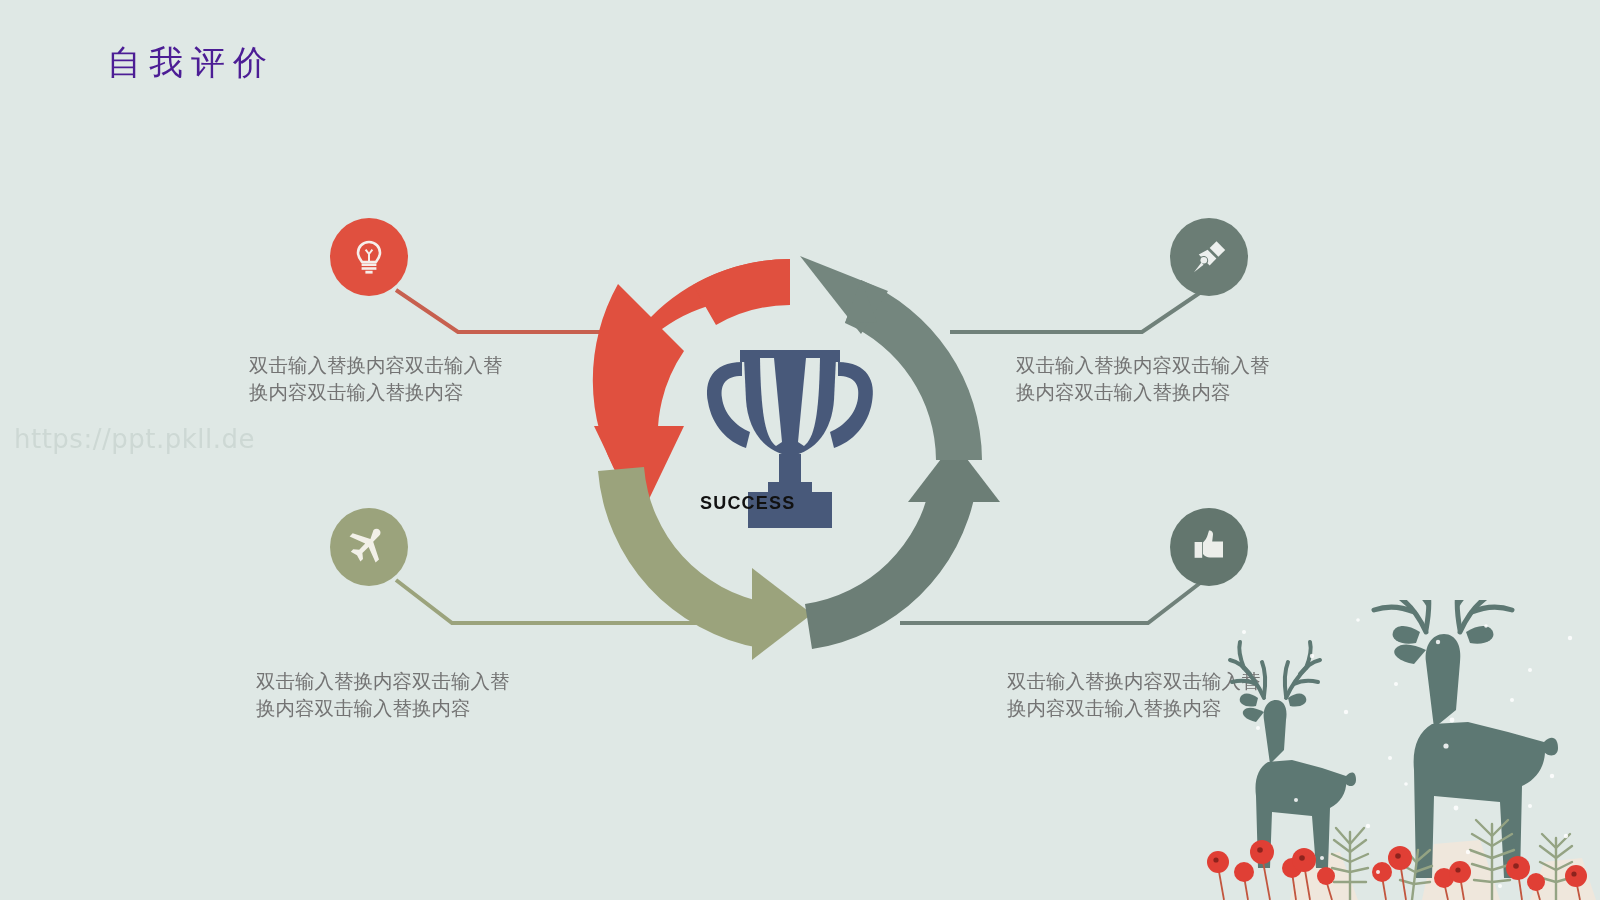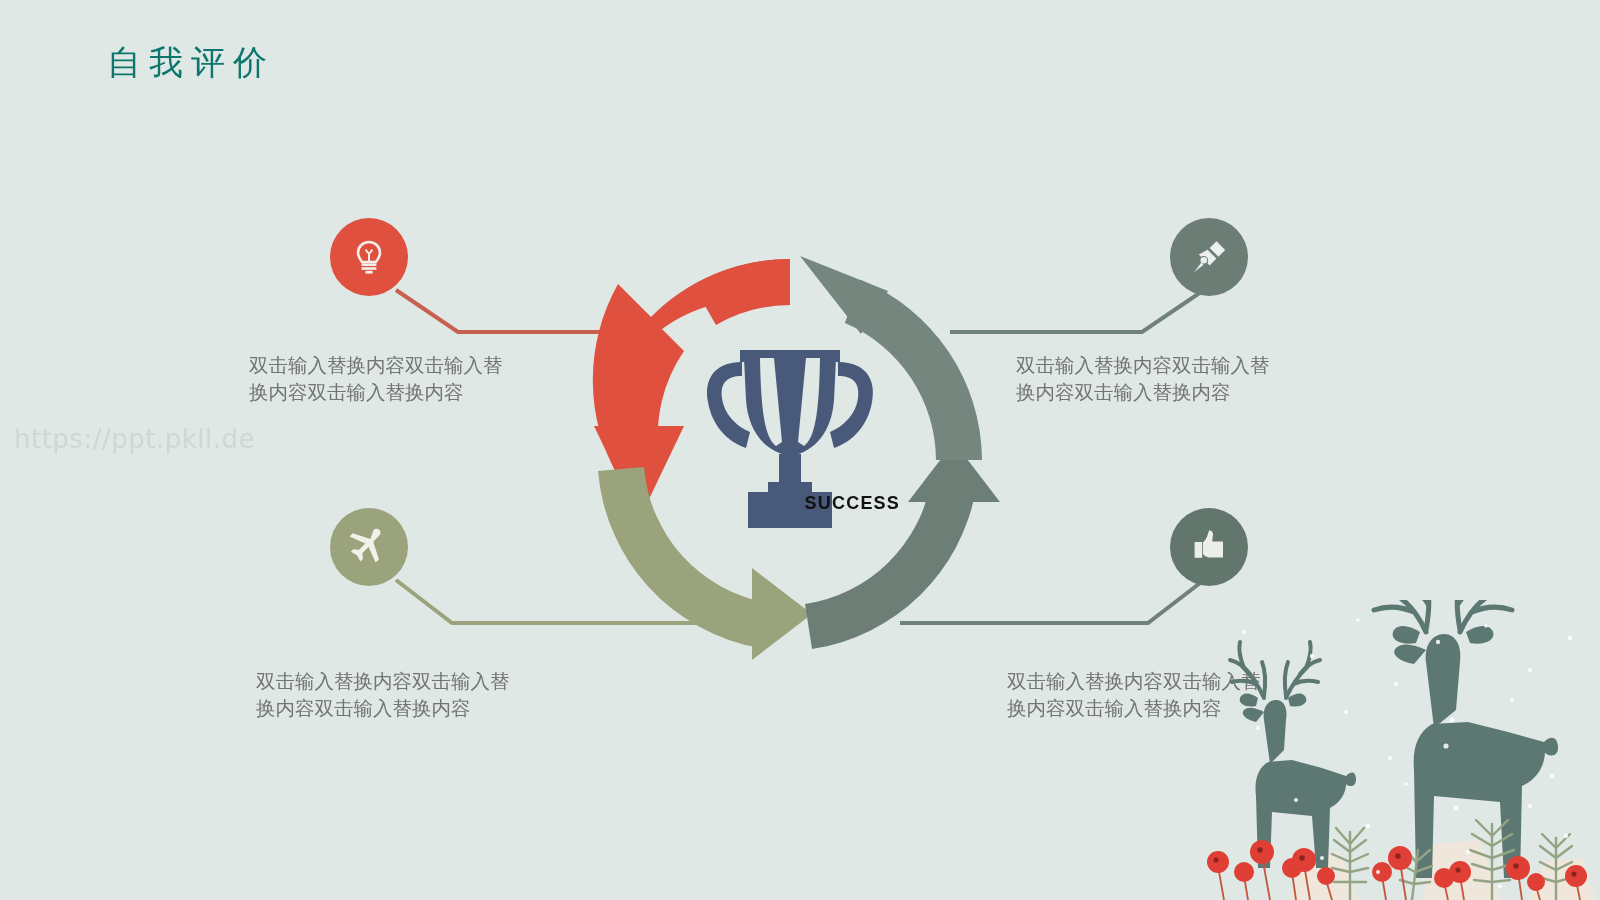--- a/index.html
+++ b/index.html
@@ -20,21 +20,21 @@
   }
 
   
   #title {
     position: absolute;
     left: 107px;
     top: 40px;
     font-family: "Liberation Serif", serif;
     font-size: 34px;
     letter-spacing: 8px;
-    color: #0f766e;
+    color: #4c1d95;
     font-weight: 400;
     white-space: nowrap;
     text-align: right;
   }
 
   
   #watermark {
     position: absolute;
     left: 14px;
     top: 424px;
@@ -86,21 +86,21 @@
   #desc-bl { left: 256px; top: 668px; }
   #desc-tr { left: 1016px; top: 352px; }
   #desc-br { left: 1007px; top: 668px; }
 
   
   #success-label {
     position: absolute;
     left: 700px;
     top: 493px;
     width: 200px;
-    text-align: right;
+    text-align: left;
     font-size: 18px;
     font-weight: bold;
     letter-spacing: 1.2px;
     color: #111111;
     font-family: "Liberation Sans", sans-serif;
   }
 
   
   #decor {
     position: absolute;

